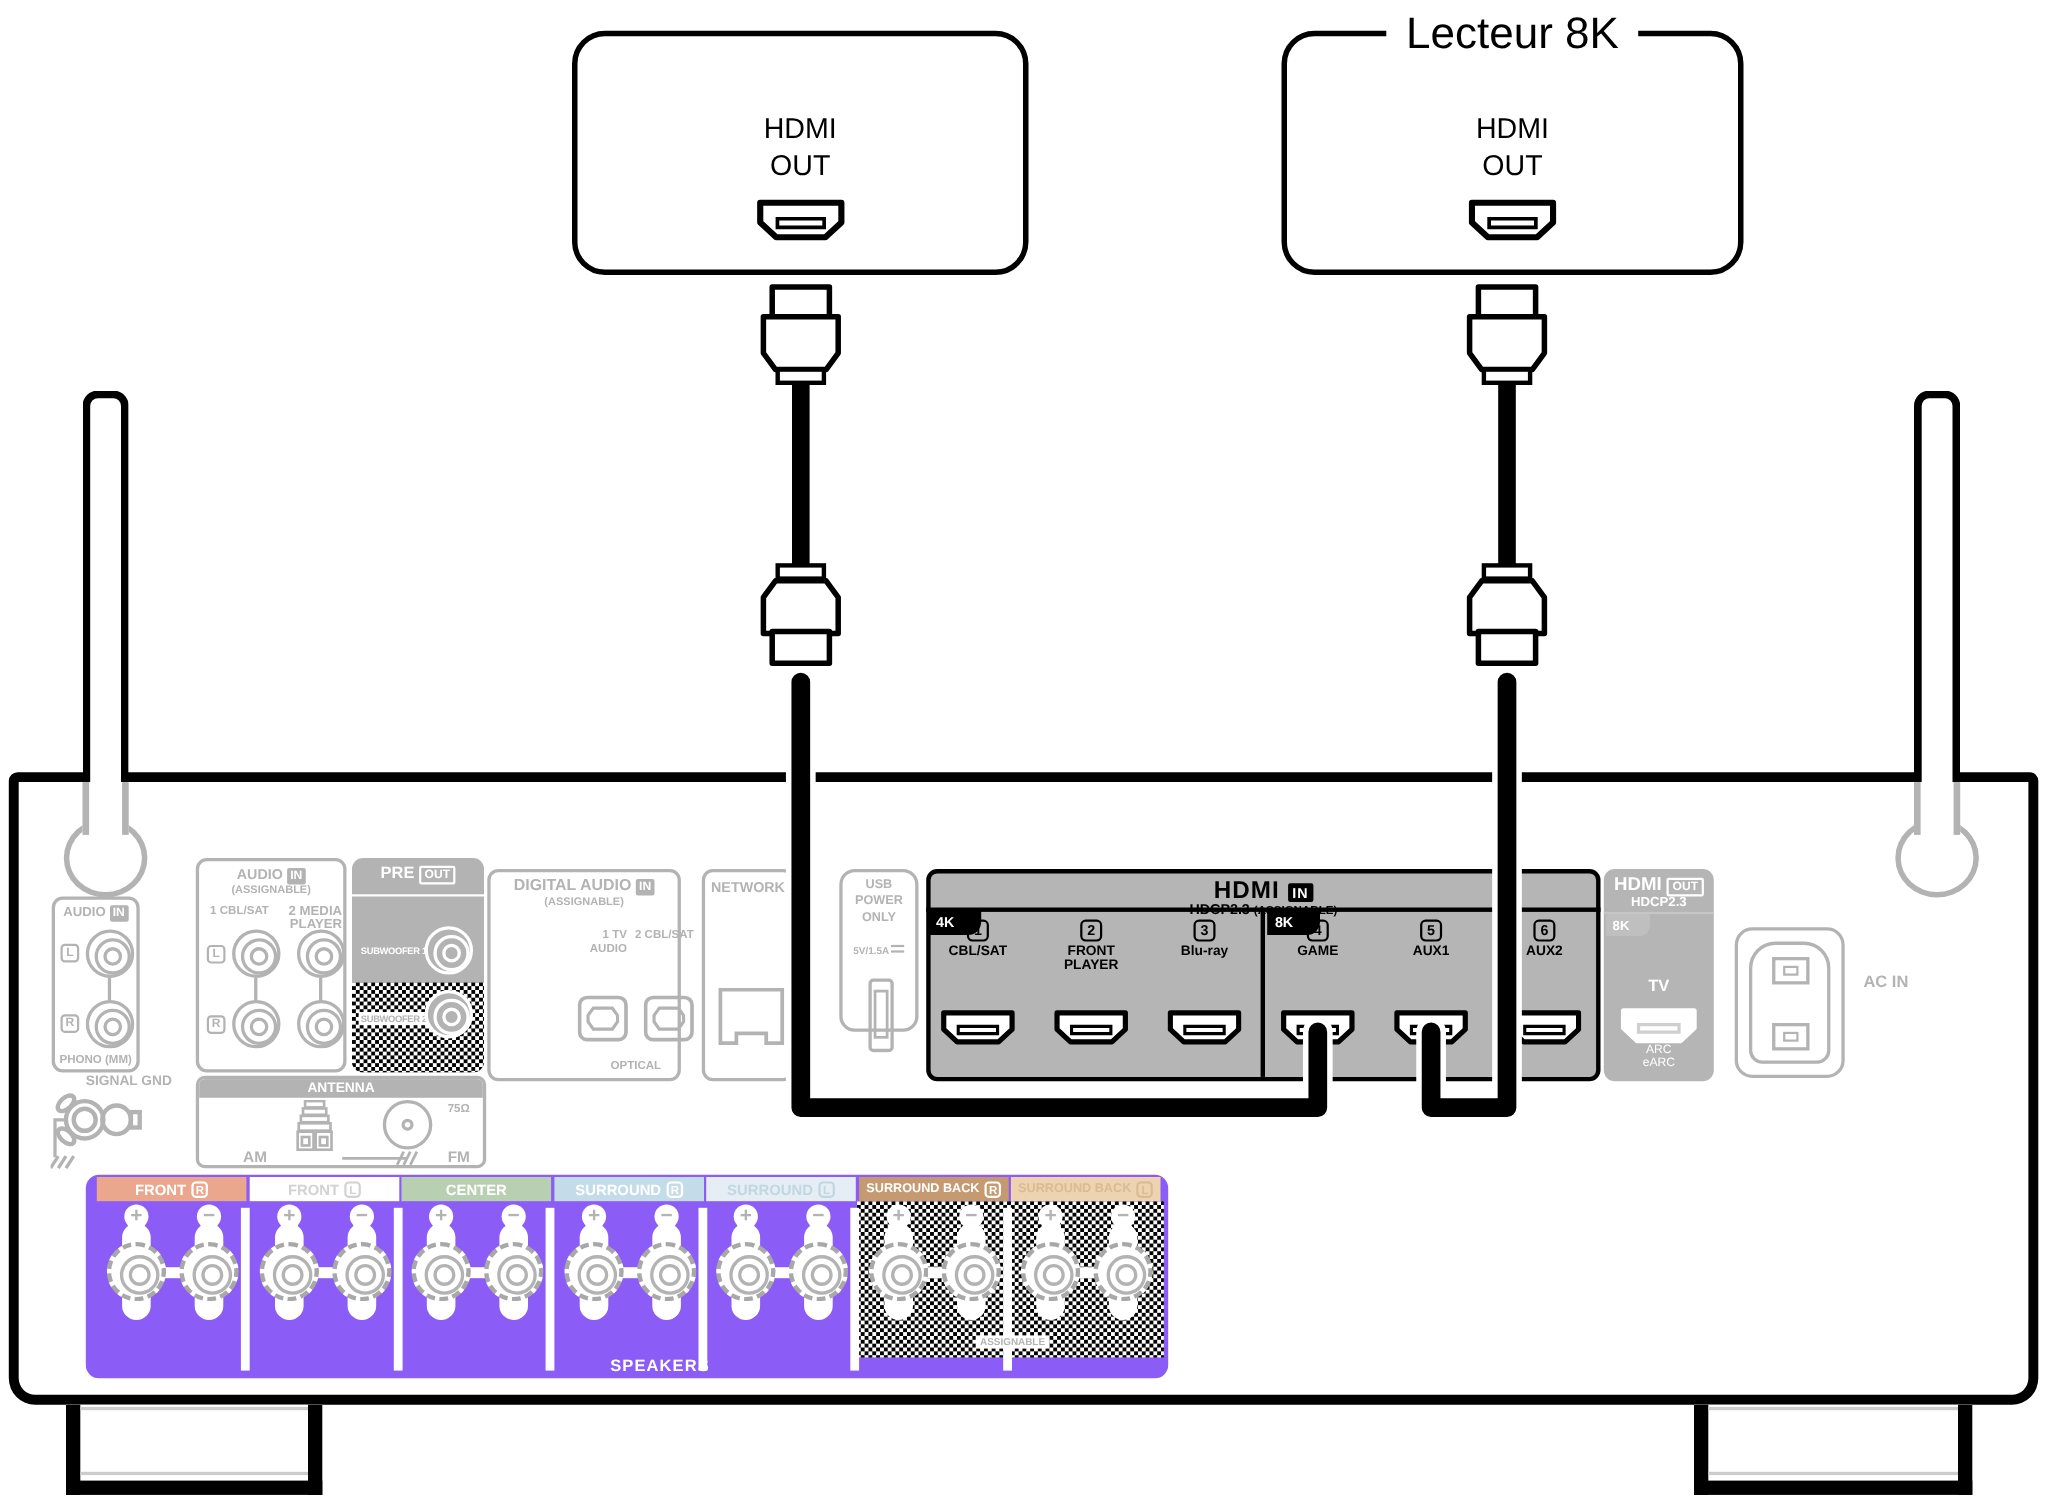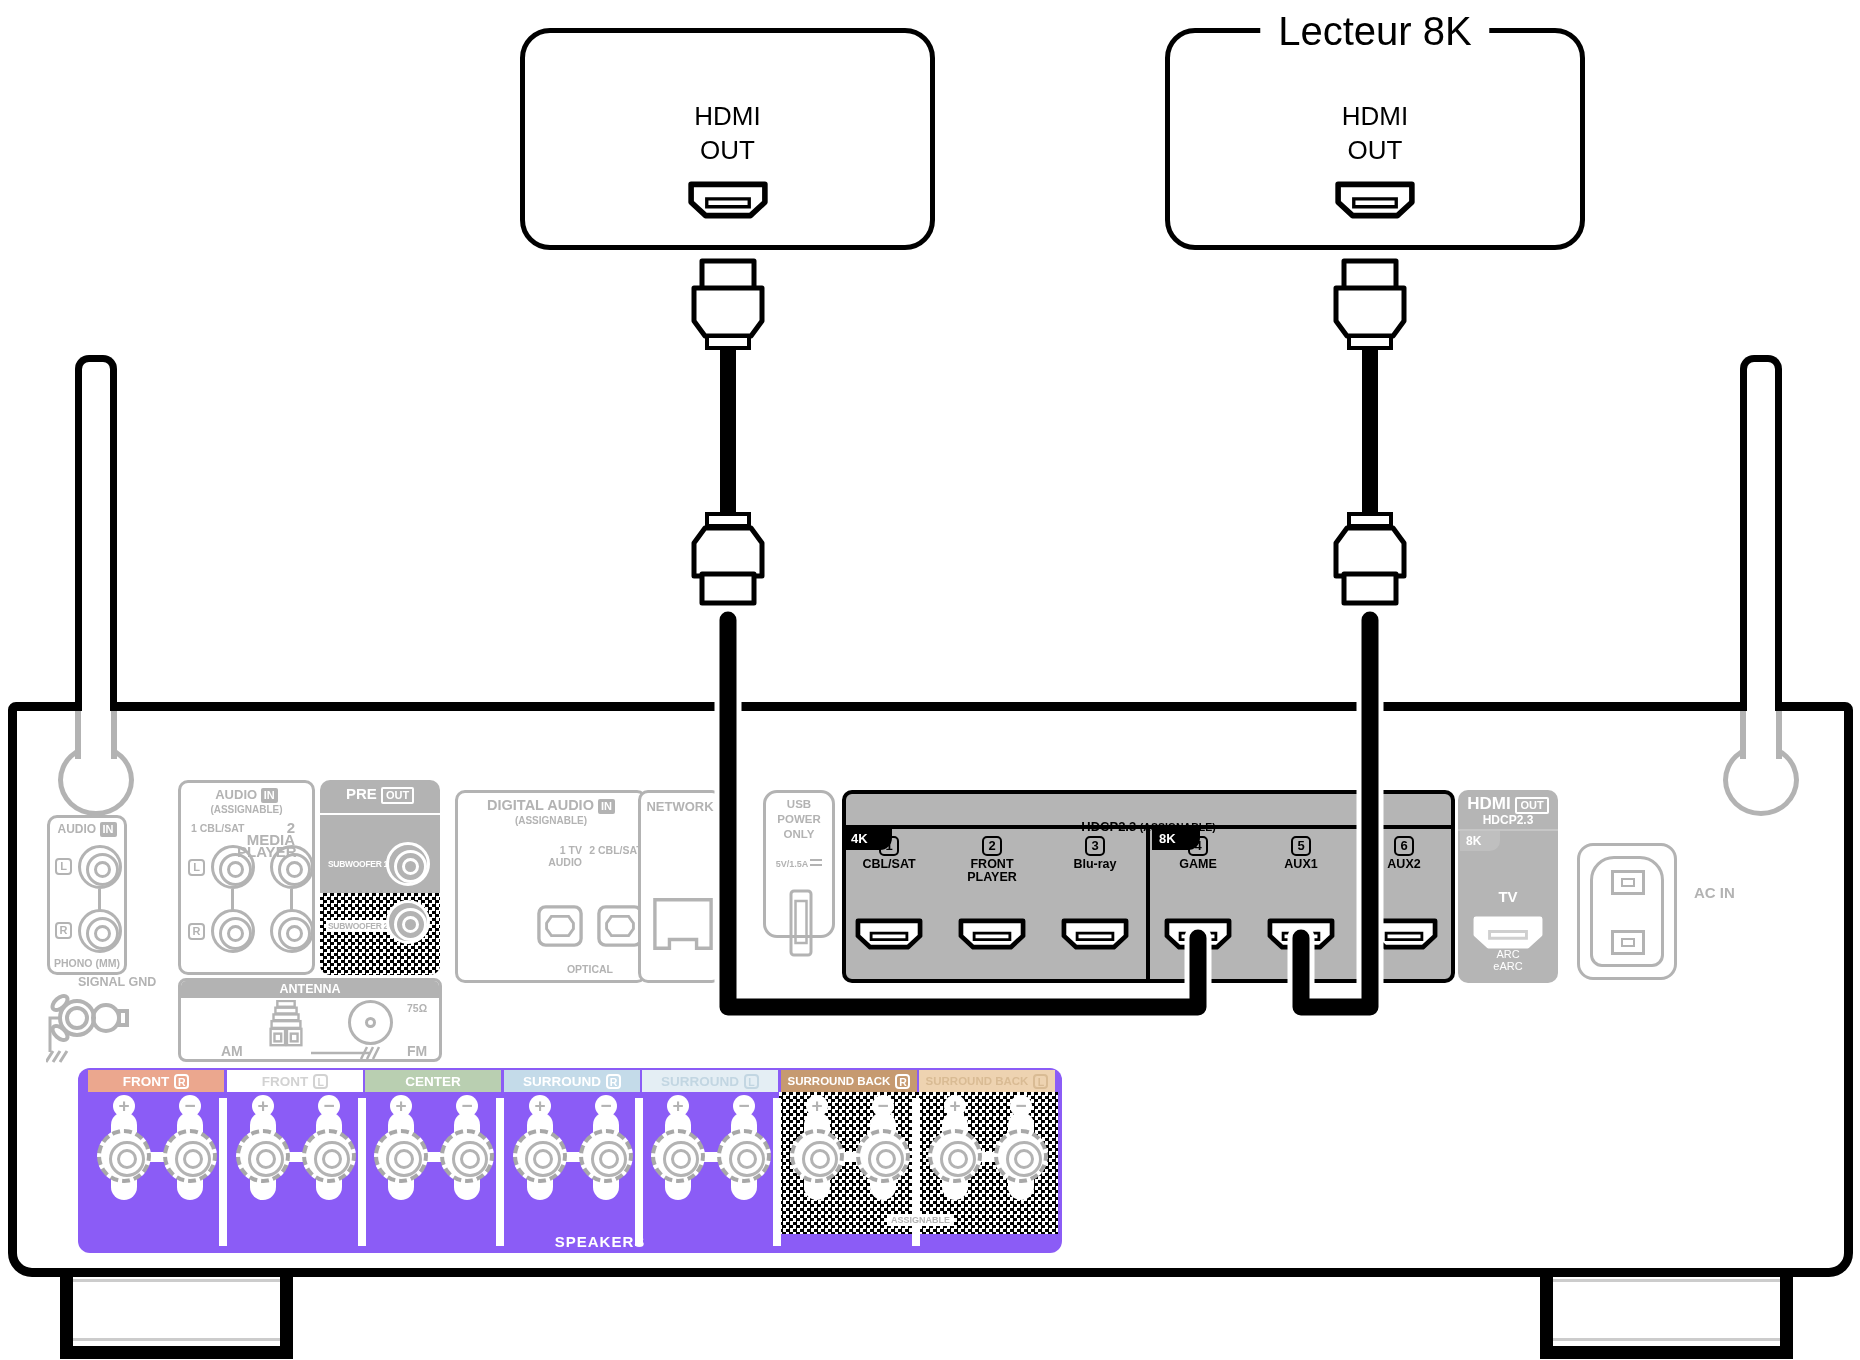--- a/index.html
+++ b/index.html
@@ -181,21 +181,21 @@
     </g>
   </svg>
 
   <div class="gbox" style="left:178px;top:780px;width:137px;height:195px">
     <div class="gtxt cen" style="position:absolute;top:4px;font-size:13px">
       <span>AUDIO</span>
       <span class="badge gfill">IN</span>
     </div>
     <div class="gtxt cen" style="position:absolute;top:21px;font-size:10px">(ASSIGNABLE)</div>
     <div class="gtxt" style="position:absolute;left:10px;top:39px;font-size:10.5px">1 CBL/SAT</div>
-    <div class="gtxt" style="position:absolute;left:56px;top:39px;width:58px;text-align:right;font-size:15px;line-height:12px">
+    <div class="gtxt" style="position:absolute;left:72px;top:39px;width:58px;text-align:right;font-size:12px;line-height:12px">
       <span>2 MEDIA</span><br>
       <span>PLAYER</span>
     </div>
     <div class="chip" style="left:7px;top:76px">L</div>
     <div class="chip" style="left:7px;top:140px">R</div>
     <div class="rca" style="left:30px;top:62px"></div>
     <div class="rca" style="left:89px;top:62px"></div>
     <div class="stem" style="left:50px;top:106px"></div>
     <div class="stem" style="left:109px;top:106px"></div>
     <div class="rca" style="left:30px;top:126px"></div>
@@ -208,21 +208,21 @@
       <span class="badge wline">OUT</span>
     </div>
     <div class="preout-hr"></div>
     <div class="swlab" style="left:8px;top:79px">SUBWOOFER 1</div>
     <div class="rca white" style="left:66px;top:62px"></div>
     <div class="hatch" style="position:absolute;left:0;top:113px;width:120px;height:82px"></div>
     <div class="swlab onhatch" style="left:6px;top:140px">SUBWOOFER 2</div>
     <div class="rca white" style="left:66px;top:120px;background:#b3b3b3"></div>
   </div>
 
-  <div class="gbox" style="left:455px;top:790px;width:192px;height:193px">
+  <div class="gbox" style="left:443px;top:790px;width:176px;height:193px">
     <div class="gtxt cen" style="position:absolute;top:4px;font-size:14.5px">
       <span>DIGITAL AUDIO</span>
       <span class="badge gfill">IN</span>
     </div>
     <div class="gtxt cen" style="position:absolute;top:22px;font-size:10px">(ASSIGNABLE)</div>
     <div class="gtxt" style="position:absolute;left:64px;top:51px;width:60px;text-align:right;font-size:10.5px;line-height:12px">
       <span>1  TV</span><br>
       <span>AUDIO</span>
     </div>
     <div class="gtxt" style="position:absolute;left:128px;top:51px;width:60px;text-align:center;font-size:10.5px">2 CBL/SAT</div>
@@ -251,20 +251,24 @@
     <div class="gtxt cen" style="position:absolute;top:66px;font-size:9px">
       <span>5V/1.5A</span><span class="dc"></span>
     </div>
     <svg class="abs" style="left:23px;top:96px" width="24" height="68" viewBox="0 0 24 68">
       <rect x="2" y="2" width="20" height="64" rx="3" fill="none" stroke="#b3b3b3" stroke-width="3"></rect>
       <rect x="6.5" y="12" width="11" height="42" fill="none" stroke="#b3b3b3" stroke-width="2.5"></rect>
     </svg>
   </div>
 
   <div class="hdmi-in">
+    <div class="hin-h1">
+      <span>HDMI</span>
+      <span class="badge kfill">IN</span>
+    </div>
     <div class="hin-h2">
       <span>HDCP2.3</span>
       <span class="note">(ASSIGNABLE)</span>
     </div>
   </div>
   <div class="hin-line"></div>
   <div class="ktab" style="left:844px;top:827px">4K</div>
   <div class="kdiv"></div>
   <div class="ktab" style="left:1152px;top:827px">8K</div>
 

